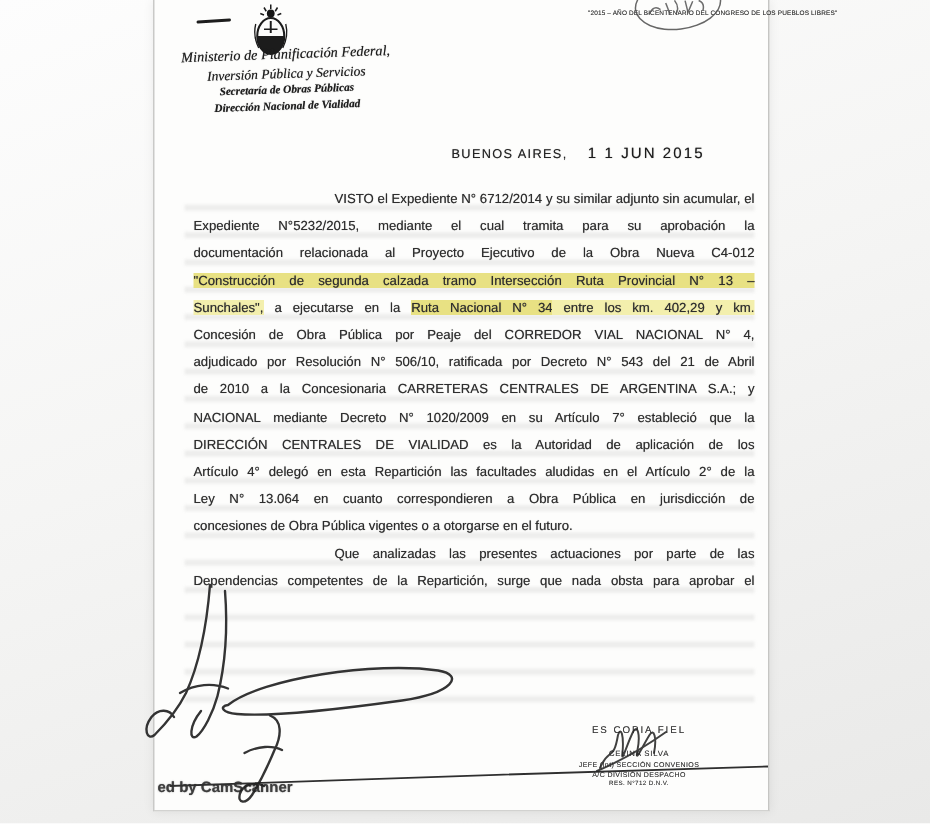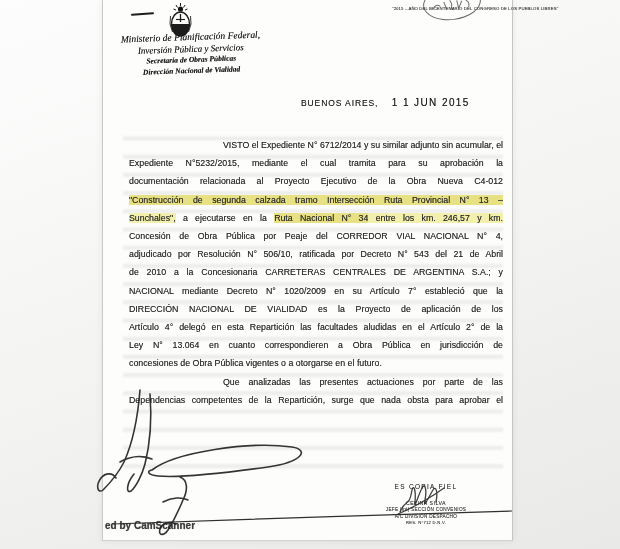--- a/index.html
+++ b/index.html
@@ -58,21 +58,21 @@
     font-size: 8.5px; letter-spacing: 0.9px; color: #242424;
     text-shadow: 0 0 0.5px rgba(40,40,40,0.6);
   }
   .date-stamp {
     font-size: 10px; font-weight: normal; letter-spacing: 1.4px; color: #1b1b1b;
     margin-left: 9px; text-shadow: 0 0 0.6px rgba(30,30,30,0.6);
   }
 
   
   .doc-body {
-    position: absolute; left: 26px; top: 136px; width: 374px;
+    position: absolute; left: 26px; top: 123px; width: 374px;
     font-size: 8.8px; line-height: 18.2px; color: #2d2d2d;
     text-shadow: 0 0 0.5px rgba(45,45,45,0.65);
   }
   .bline { text-align: justify; text-align-last: justify; text-justify: inter-word; }
   .bline.first { padding-left: 94px; }
   .bline.noj { text-align-last: left; }
   .bheading { margin-top: 14px; padding-left: 94px; letter-spacing: 0.6px; }
   .hl-strong { background: var(--hl-strong, #e8e183); }
   .hl-pale   { background: var(--hl-pale, #f3efad); }
 
@@ -169,26 +169,26 @@
       <span class="date-stamp">1 1 JUN 2015</span>
     </div>
 
     <div class="ghost-lines"></div>
 
     <div class="doc-body">
         <div class="bline first"><span>VISTO el Expediente N° 6712/2014 y su similar adjunto sin acumular, el</span></div>
         <div class="bline"><span>Expediente N°5232/2015, mediante el cual tramita para su aprobación la</span></div>
         <div class="bline"><span>documentación relacionada al Proyecto Ejecutivo de la Obra Nueva C4-012</span></div>
         <div class="bline"><span class="hl-strong">"Construcción de segunda calzada tramo Intersección Ruta Provincial N° 13 –</span></div>
-        <div class="bline"><span class="hl-pale">Sunchales",</span><span> a ejecutarse en la </span><span class="hl-strong">Ruta Nacional N° 34</span><span class="hl-pale"> entre los km. 246,57 y km.</span></div>
+        <div class="bline"><span class="hl-pale">Sunchales",</span><span> a ejecutarse en la </span><span class="hl-strong">Ruta Nacional N° 34</span><span class="hl-pale"> entre los km. 402,29 y km.</span></div>
         <div class="bline"><span>Concesión de Obra Pública por Peaje del CORREDOR VIAL NACIONAL N° 4,</span></div>
         <div class="bline"><span>adjudicado por Resolución N° 506/10, ratificada por Decreto N° 543 del 21 de Abril</span></div>
         <div class="bline"><span>de 2010 a la Concesionaria CARRETERAS CENTRALES DE ARGENTINA S.A.; y</span></div>
         <div class="bline"><span>NACIONAL mediante Decreto N° 1020/2009 en su Artículo 7° estableció que la</span></div>
-        <div class="bline"><span>DIRECCIÓN NACIONAL DE VIALIDAD es la Proyecto de aplicación de los</span></div>
+        <div class="bline"><span>DIRECCIÓN CENTRALES DE VIALIDAD es la Autoridad de aplicación de los</span></div>
         <div class="bline"><span>Artículo 4° delegó en esta Repartición las facultades aludidas en el Artículo 2° de la</span></div>
         <div class="bline"><span>Ley N° 13.064 en cuanto correspondieren a Obra Pública en jurisdicción de</span></div>
         <div class="bline noj"><span>concesiones de Obra Pública vigentes o a otorgarse en el futuro.</span></div>
         <div class="bline first"><span>Que analizadas las presentes actuaciones por parte de las</span></div>
         <div class="bline"><span>Dependencias competentes de la Repartición, surge que nada obsta para aprobar el</span></div>
       </div>
 
     <div class="cert-block">
       <div class="cert-label">ES COPIA FIEL</div>
       <div class="cert-name">CELINA SILVA</div>

